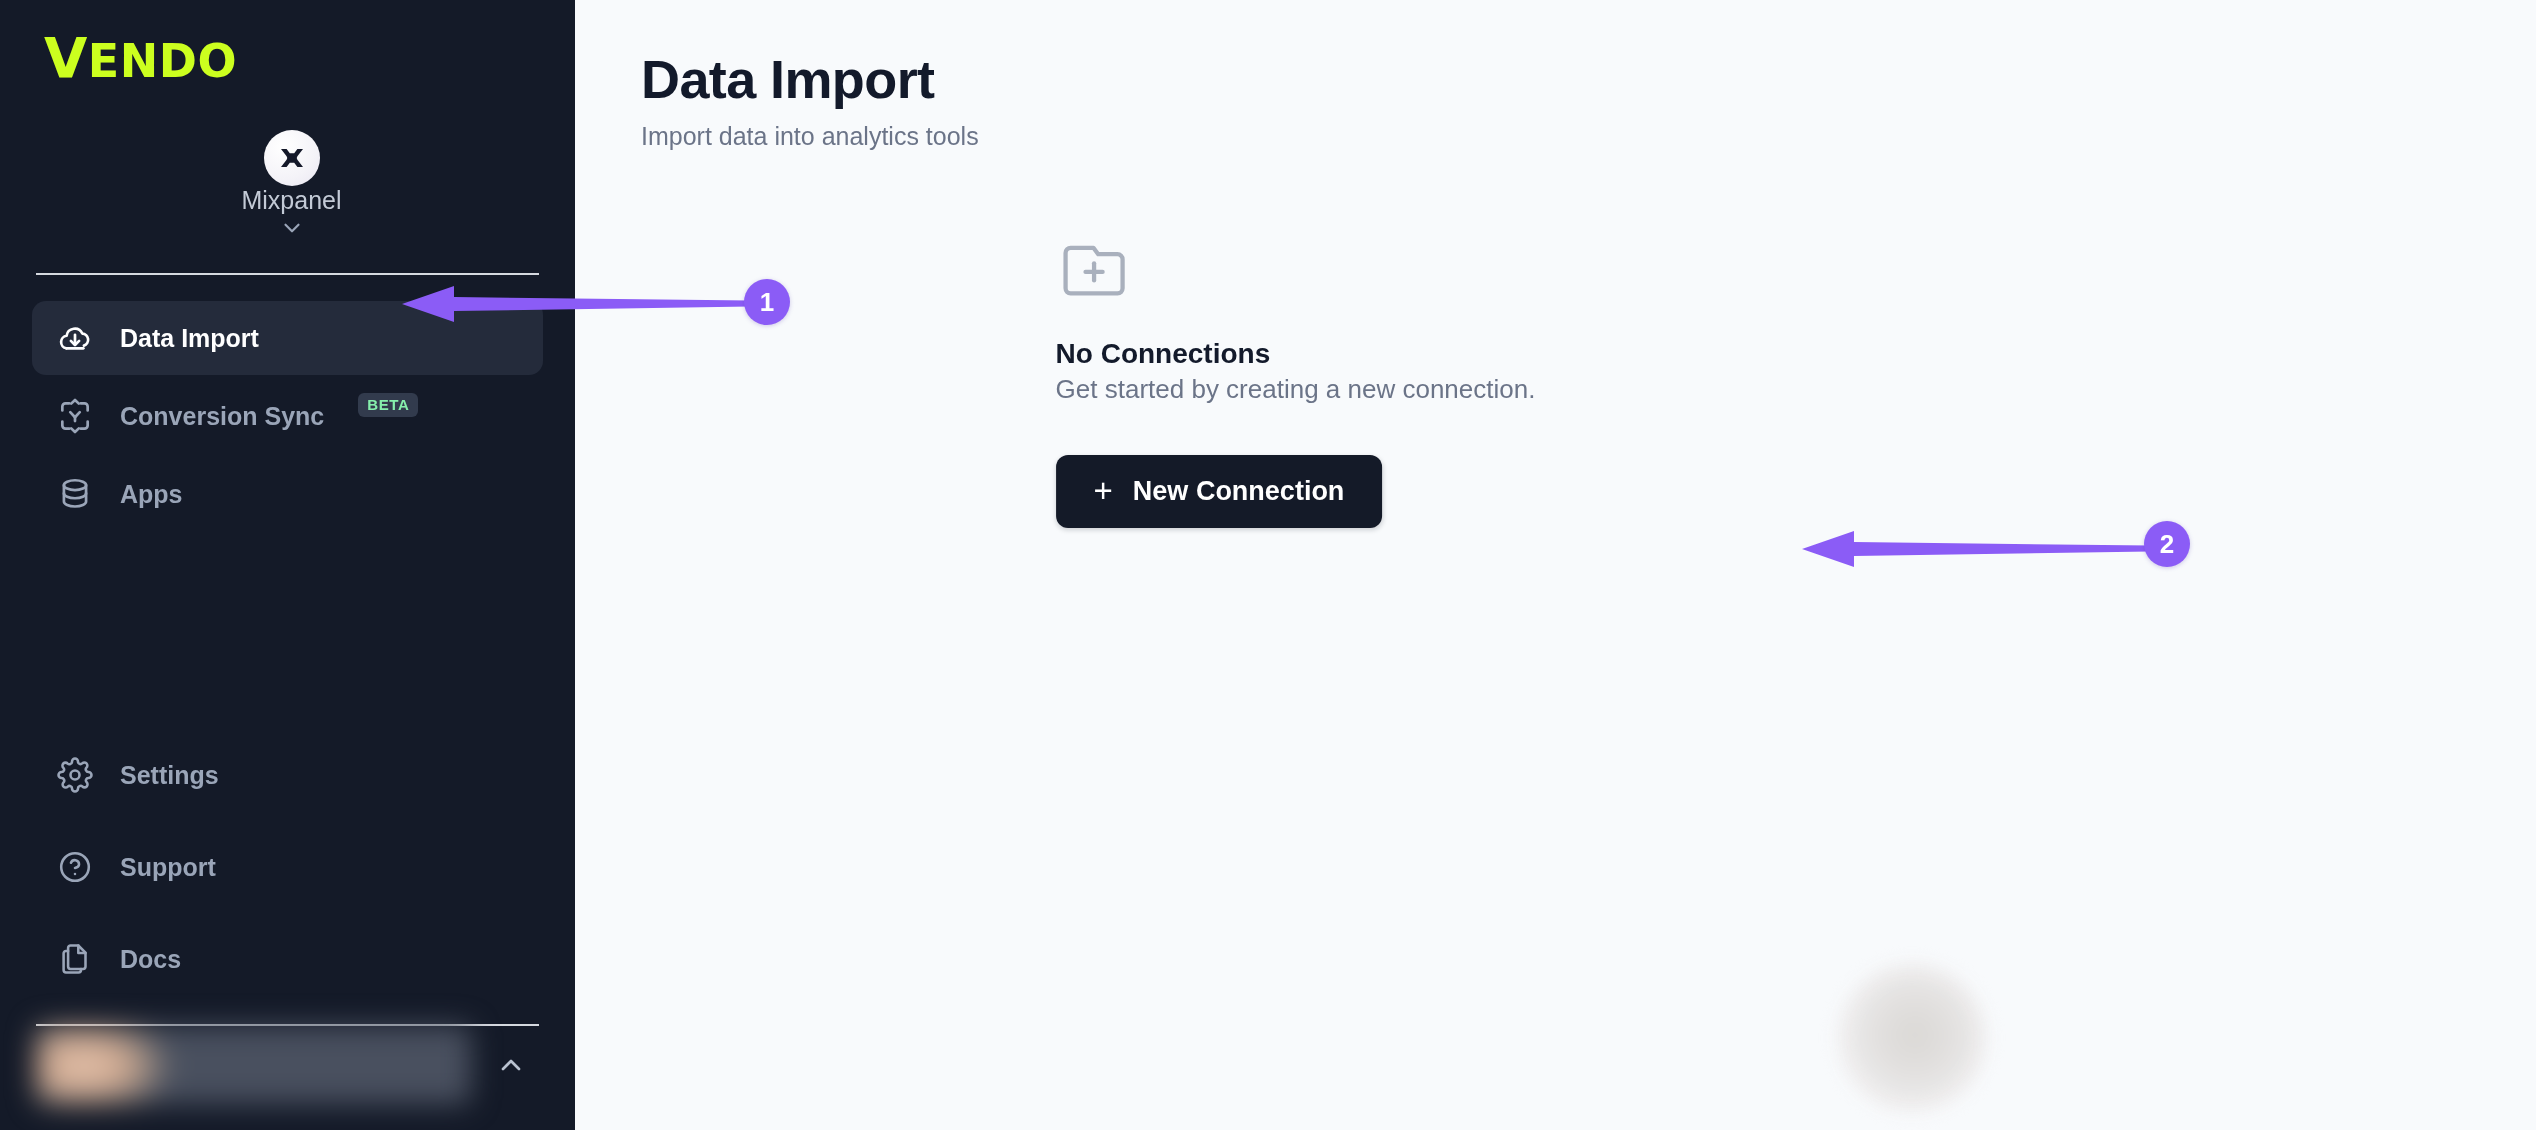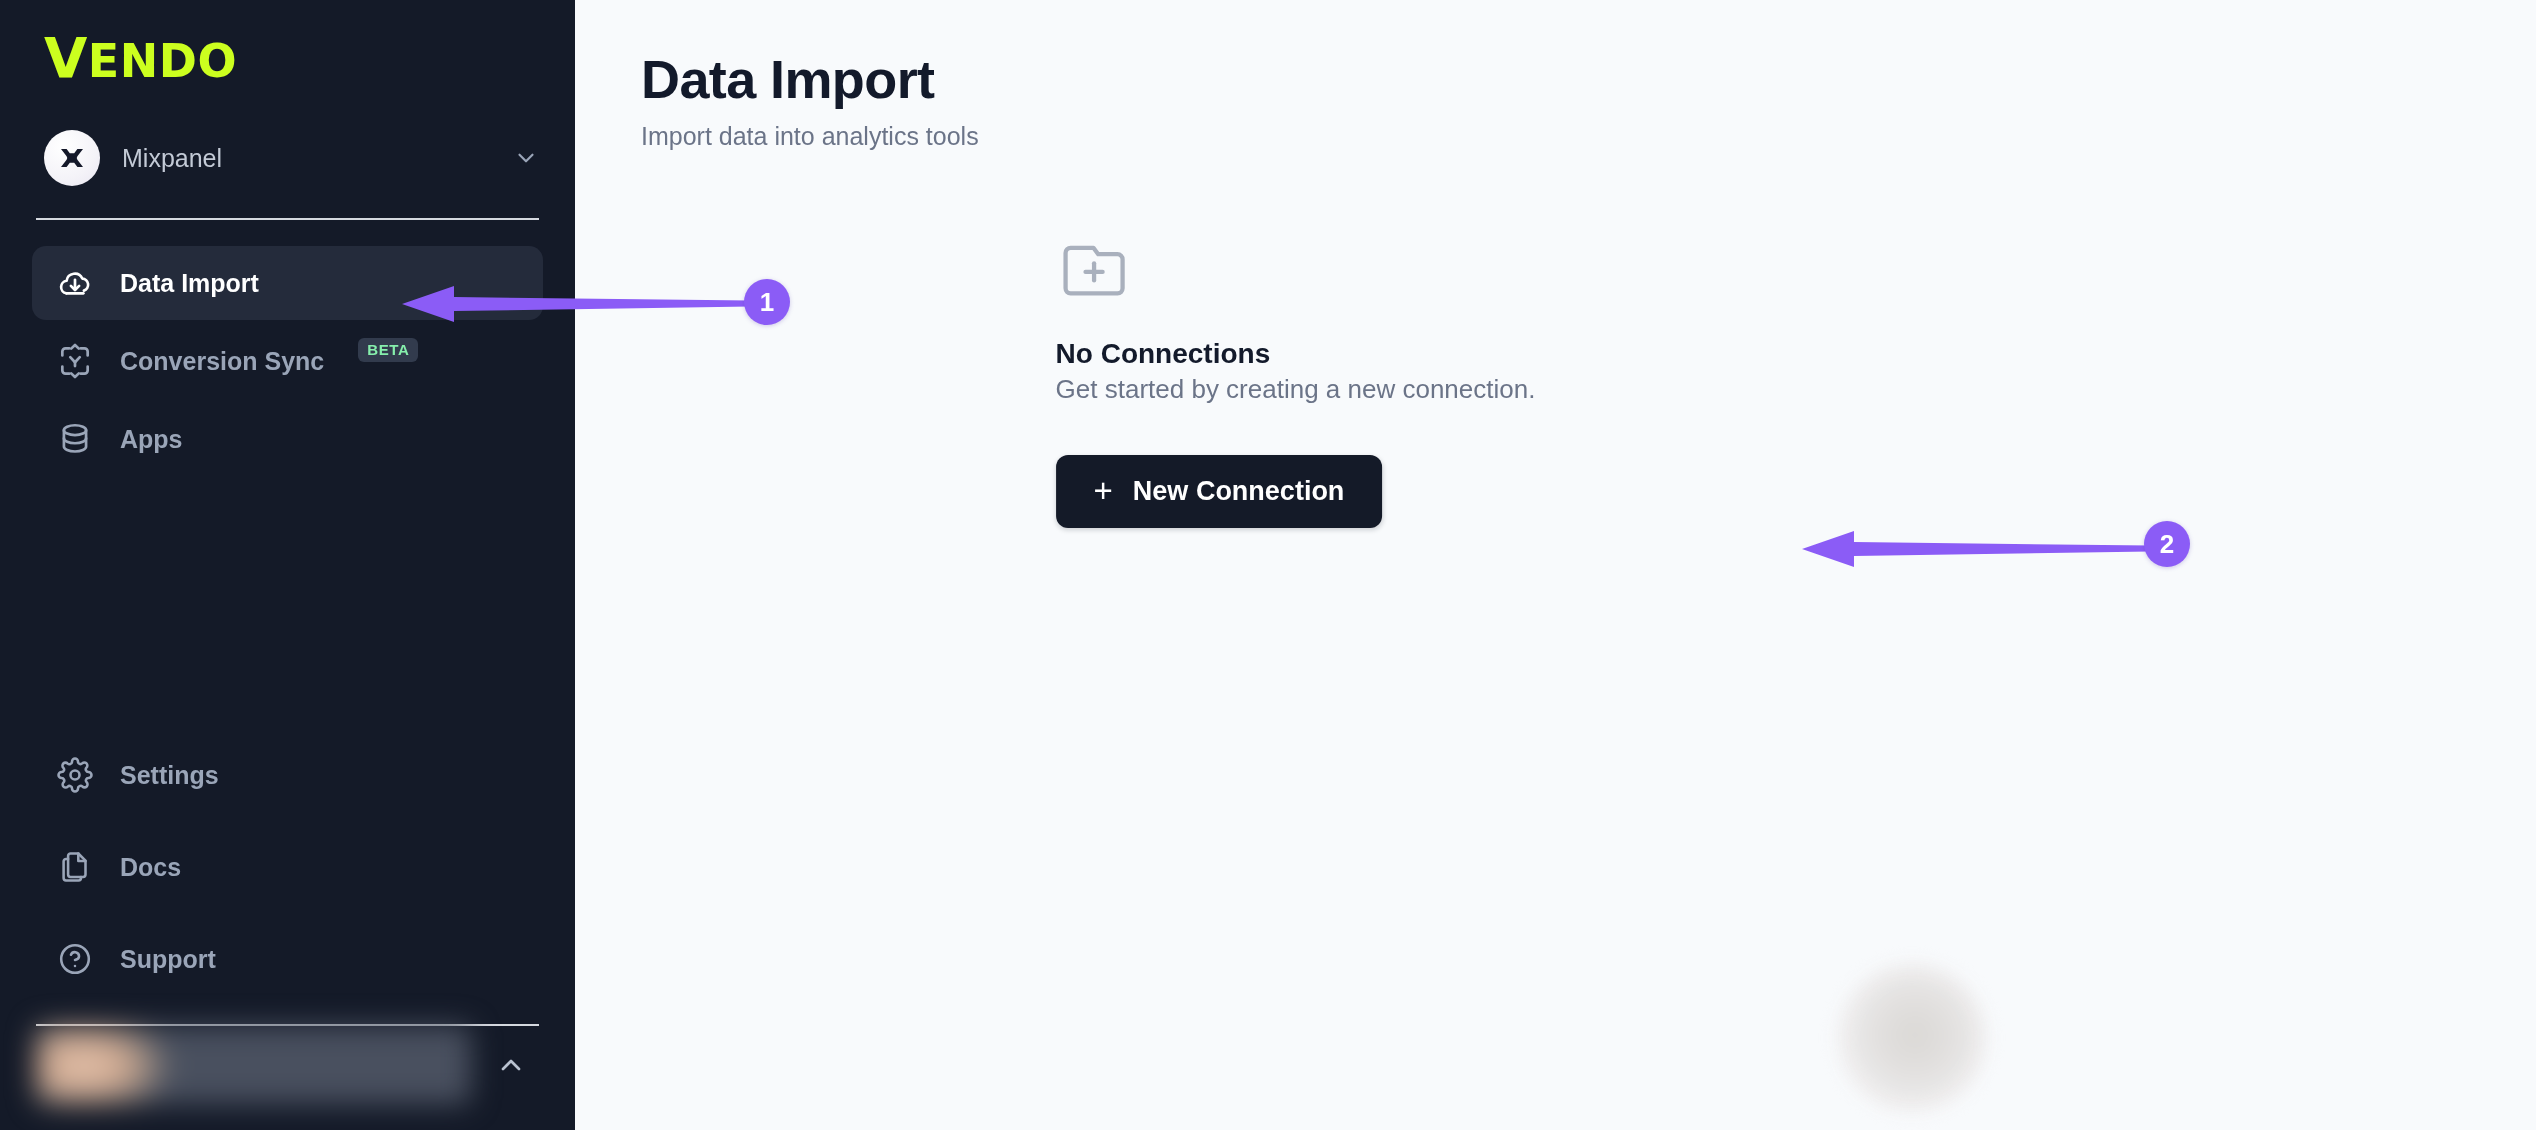--- a/index.html
+++ b/index.html
@@ -36,24 +36,24 @@
     font-weight: 700;
     color: #ccff1f;
     letter-spacing: 0.5px;
     line-height: 1;
   }
   .logo .cap { font-size: 56px; }
 
   .workspace {
     display: flex;
     align-items: center;
-    gap: 22px;
     margin: 28px 36px 0 44px;
     padding: 6px 0;
     cursor: pointer;
+    flex-direction: column;
   }
   .ws-avatar {
     width: 56px; height: 56px;
     border-radius: 50%;
     background: radial-gradient(circle at 35% 30%, #ffffff 0%, #f4f3f8 60%, #e9e6f2 100%);
     display: flex; align-items: center; justify-content: center;
     flex-shrink: 0;
   }
   .ws-name {
     font-size: 25px;
@@ -329,37 +329,37 @@
             <circle cx="12" cy="12" r="3"></circle>
             <path d="M19.4 15a1.6 1.6 0 0 0 .32 1.77l.06.06a2 2 0 1 1-2.83 2.83l-.06-.06A1.6 1.6 0 0 0 15 19.4a1.6 1.6 0 0 0-1 1.47V21a2 2 0 1 1-4 0v-.09A1.6 1.6 0 0 0 9 19.4a1.6 1.6 0 0 0-1.77.33l-.06.06a2 2 0 1 1-2.83-2.83l.06-.06A1.6 1.6 0 0 0 4.6 15a1.6 1.6 0 0 0-1.47-1H3a2 2 0 1 1 0-4h.09A1.6 1.6 0 0 0 4.6 9a1.6 1.6 0 0 0-.33-1.77l-.06-.06a2 2 0 1 1 2.83-2.83l.06.06A1.6 1.6 0 0 0 9 4.6a1.6 1.6 0 0 0 1-1.47V3a2 2 0 1 1 4 0v.09A1.6 1.6 0 0 0 15 4.6a1.6 1.6 0 0 0 1.77-.33l.06-.06a2 2 0 1 1 2.83 2.83l-.06.06A1.6 1.6 0 0 0 19.4 9v0a1.6 1.6 0 0 0 1.47 1H21a2 2 0 1 1 0 4h-.09a1.6 1.6 0 0 0-1.51 1z"></path>
           </svg>
         </span>
         <span class="nav-label">Settings</span>
       </div>
 
       <div class="nav-item">
         <span class="nav-icon">
           <svg width="36" height="36" viewBox="0 0 24 24" fill="none" stroke="#9aa5b8" stroke-width="1.7" stroke-linecap="round" stroke-linejoin="round">
+            <circle cx="12" cy="12" r="9.2"></circle>
+            <path d="M9.3 9.2 a2.8 2.8 0 0 1 5.4 1 c0 1.9-2.7 2.5-2.7 2.5"></path>
+            <line x1="12" y1="16.6" x2="12" y2="16.7"></line>
+          </svg>
+        </span>
+        <span class="nav-label">Support</span>
+      </div>
+
+      <div class="nav-item">
+        <span class="nav-icon">
+          <svg width="36" height="36" viewBox="0 0 24 24" fill="none" stroke="#9aa5b8" stroke-width="1.7" stroke-linecap="round" stroke-linejoin="round">
             <path d="M9 3 h5.2 L19 7.8 V17 a1.6 1.6 0 0 1-1.6 1.6 H9 A1.6 1.6 0 0 1 7.4 17 V4.6 A1.6 1.6 0 0 1 9 3 Z"></path>
             <polyline points="14.2 3 14.2 8 19 8"></polyline>
             <path d="M7.4 6.6 H6 a1.6 1.6 0 0 0-1.6 1.6 V19.4 A1.6 1.6 0 0 0 6 21 h8.4 a1.6 1.6 0 0 0 1.6-1.6 v-0.8"></path>
           </svg>
         </span>
         <span class="nav-label">Docs</span>
-      </div>
-
-      <div class="nav-item">
-        <span class="nav-icon">
-          <svg width="36" height="36" viewBox="0 0 24 24" fill="none" stroke="#9aa5b8" stroke-width="1.7" stroke-linecap="round" stroke-linejoin="round">
-            <circle cx="12" cy="12" r="9.2"></circle>
-            <path d="M9.3 9.2 a2.8 2.8 0 0 1 5.4 1 c0 1.9-2.7 2.5-2.7 2.5"></path>
-            <line x1="12" y1="16.6" x2="12" y2="16.7"></line>
-          </svg>
-        </span>
-        <span class="nav-label">Support</span>
       </div>
 
     </div>
 
     <div class="divider bottom"></div>
 
     <div class="profile-row">
       <div class="profile-blur"></div>
       <span class="profile-chev">
         <svg width="32" height="32" viewBox="0 0 24 24" fill="none" stroke="#b9c2d0" stroke-width="2" stroke-linecap="round" stroke-linejoin="round">

